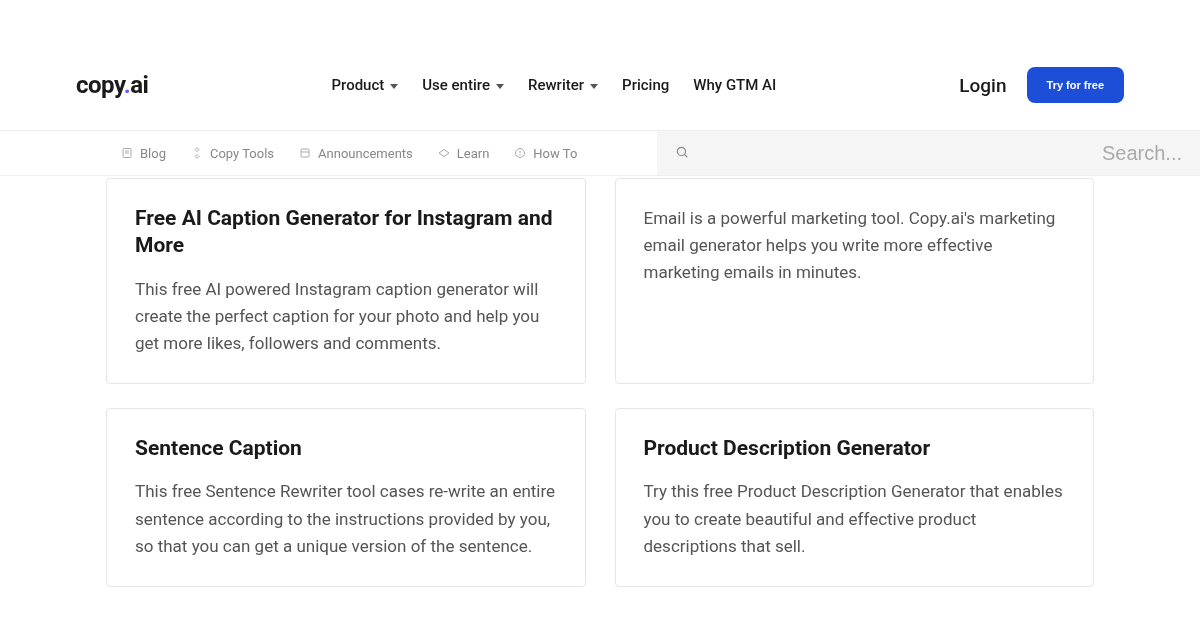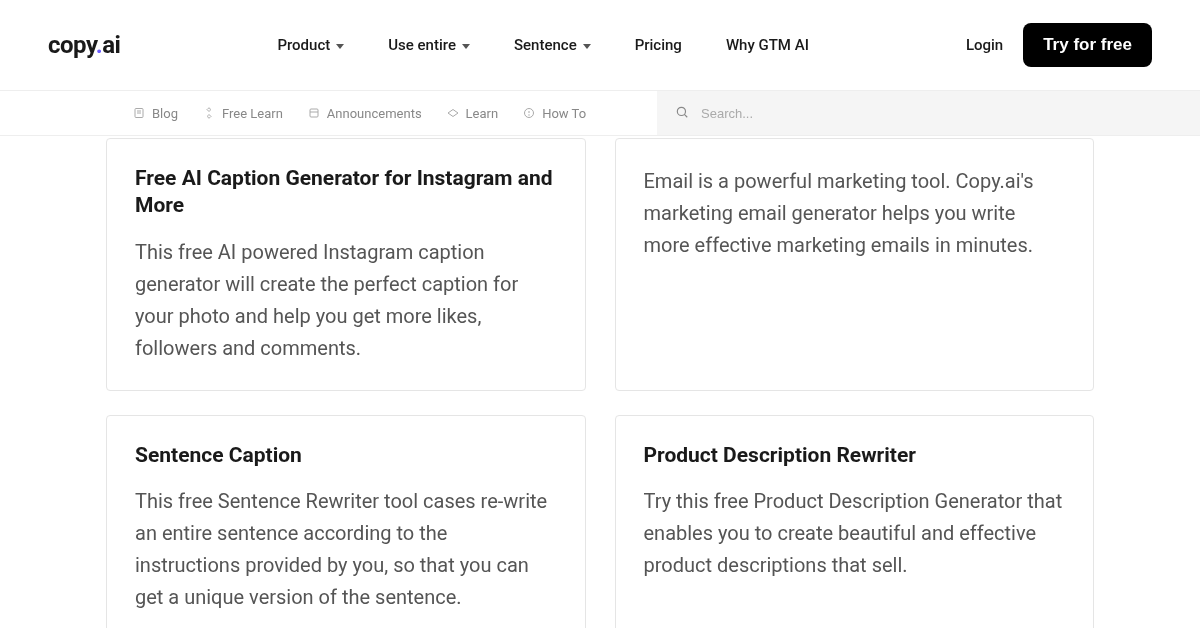--- a/index.html
+++ b/index.html
@@ -12,34 +12,35 @@
       background: #ffffff;
       color: #1a1a1a;
       width: 1200px;
       height: 628px;
       overflow: hidden;
     }
     .header {
       display: flex;
       align-items: center;
       justify-content: space-between;
-      padding: 0 48px;
+      padding: 0 76px;
       height: 90px;
+      margin-top: 40px;
     }
     .logo {
       font-size: 24px;
       font-weight: 700;
       letter-spacing: -0.5px;
     }
     .logo .dot {
       color: #6b5cff;
     }
     .nav-main {
       display: flex;
-      gap: 44px;
+      gap: 24px;
       align-items: flex-end;
     }
     .nav-item {
       display: flex;
       align-items: center;
       gap: 6px;
       font-size: 15px;
       font-weight: 500;
       color: #1a1a1a;
       cursor: pointer;
@@ -51,42 +52,41 @@
       border-right: 4px solid transparent;
       border-top: 5px solid #555;
       margin-top: 2px;
     }
     .header-right {
       display: flex;
       align-items: center;
       gap: 20px;
     }
     .login {
-      font-size: 15px;
+      font-size: 19px;
       font-weight: 500;
       cursor: pointer;
     }
     .cta-button {
-      background: #000000;
+      background: #1d4ed8;
       color: #ffffff;
       padding: 12px 20px;
       border-radius: 8px;
-      font-size: 17px;
+      font-size: 11px;
       font-weight: 600;
       cursor: pointer;
       border: none;
     }
     .subnav {
       display: flex;
       align-items: center;
       border-top: 1px solid #eeeeee;
       border-bottom: 1px solid #eeeeee;
       height: 46px;
       background: #ffffff;
-      padding-left: 12px;
     }
     .subnav-left {
       display: flex;
       align-items: center;
       gap: 24px;
       padding-left: 120px;
       flex: 1;
     }
     .subnav-item {
       display: flex;
@@ -113,23 +113,24 @@
       width: 543px;
       gap: 12px;
     }
     .search-icon {
       color: #888;
     }
     .search-input {
       border: none;
       background: transparent;
       outline: none;
-      font-size: 13px;
+      font-size: 20px;
       color: #8b5cf6;
       width: 100%;
+      text-align: right;
     }
     .search-input::placeholder {
       color: #aaa;
     }
     .cards-grid {
       padding: 2px 106px 0;
       display: grid;
       grid-template-columns: 1fr 1fr;
       gap: 24px 29px;
     }
@@ -141,21 +142,21 @@
       cursor: pointer;
     }
     .card-title {
       font-size: 21px;
       font-weight: 700;
       line-height: 1.3;
       color: #1a1a1a;
       margin-bottom: 16px;
     }
     .card-desc {
-      font-size: 20px;
+      font-size: 17px;
       line-height: 1.6;
       color: #555;
     }
     .card:nth-child(1) {
       min-height: 200px;
     }
     .card:nth-child(2) {
       min-height: 200px;
     }
     .card:nth-child(3) {
@@ -175,21 +176,21 @@
   <nav class="nav-main">
     <div class="nav-item">
       <span>Product</span>
       <span class="chevron-down"></span>
     </div>
     <div class="nav-item">
       <span>Use entire</span>
       <span class="chevron-down"></span>
     </div>
     <div class="nav-item">
-      <span>Sentence</span>
+      <span>Rewriter</span>
       <span class="chevron-down"></span>
     </div>
     <div class="nav-item">
       <span>Pricing</span>
     </div>
     <div class="nav-item">
       <span>Why GTM AI</span>
     </div>
   </nav>
   <div class="header-right">
@@ -209,21 +210,21 @@
           </svg>
       </span>
       <span>Blog</span>
     </div>
     <div class="subnav-item">
       <span class="subnav-icon">
         <svg width="12" height="12" viewBox="0 0 24 24" fill="none" stroke="currentColor" stroke-width="2">
             <path d="M14 7l-2 2-4-4 2-2c1-1 3-1 4 0s1 3 0 4zM10 17l2-2 4 4-2 2c-1 1-3 1-4 0s-1-3 0-4z"></path>
           </svg>
       </span>
-      <span>Free Learn</span>
+      <span>Copy Tools</span>
     </div>
     <div class="subnav-item">
       <span class="subnav-icon">
         <svg width="12" height="12" viewBox="0 0 24 24" fill="none" stroke="currentColor" stroke-width="2">
             <rect x="4" y="4" width="16" height="16" rx="2"></rect>
             <line x1="4" y1="10" x2="20" y2="10"></line>
           </svg>
       </span>
       <span>Announcements</span>
     </div>
@@ -263,16 +264,16 @@
     <p class="card-desc">This free AI powered Instagram caption generator will create the perfect caption for your photo and help you get more likes, followers and comments.</p>
   </div>
   <div class="card">
     <p class="card-desc">Email is a powerful marketing tool. Copy.ai's marketing email generator helps you write more effective marketing emails in minutes.</p>
   </div>
   <div class="card">
     <h3 class="card-title">Sentence Caption</h3>
     <p class="card-desc">This free Sentence Rewriter tool cases re-write an entire sentence according to the instructions provided by you, so that you can get a unique version of the sentence.</p>
   </div>
   <div class="card">
-    <h3 class="card-title">Product Description Rewriter</h3>
+    <h3 class="card-title">Product Description Generator</h3>
     <p class="card-desc">Try this free Product Description Generator that enables you to create beautiful and effective product descriptions that sell.</p>
   </div>
 </div>
 
 </body></html>

